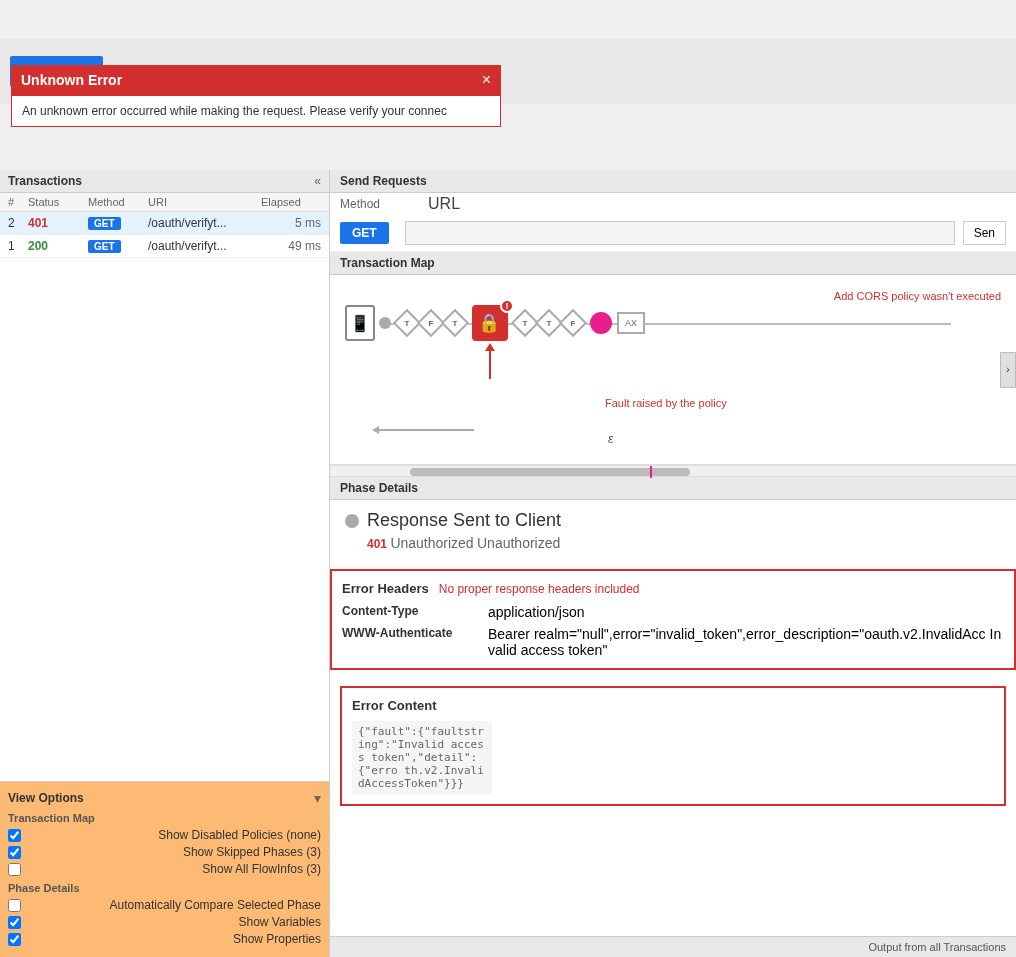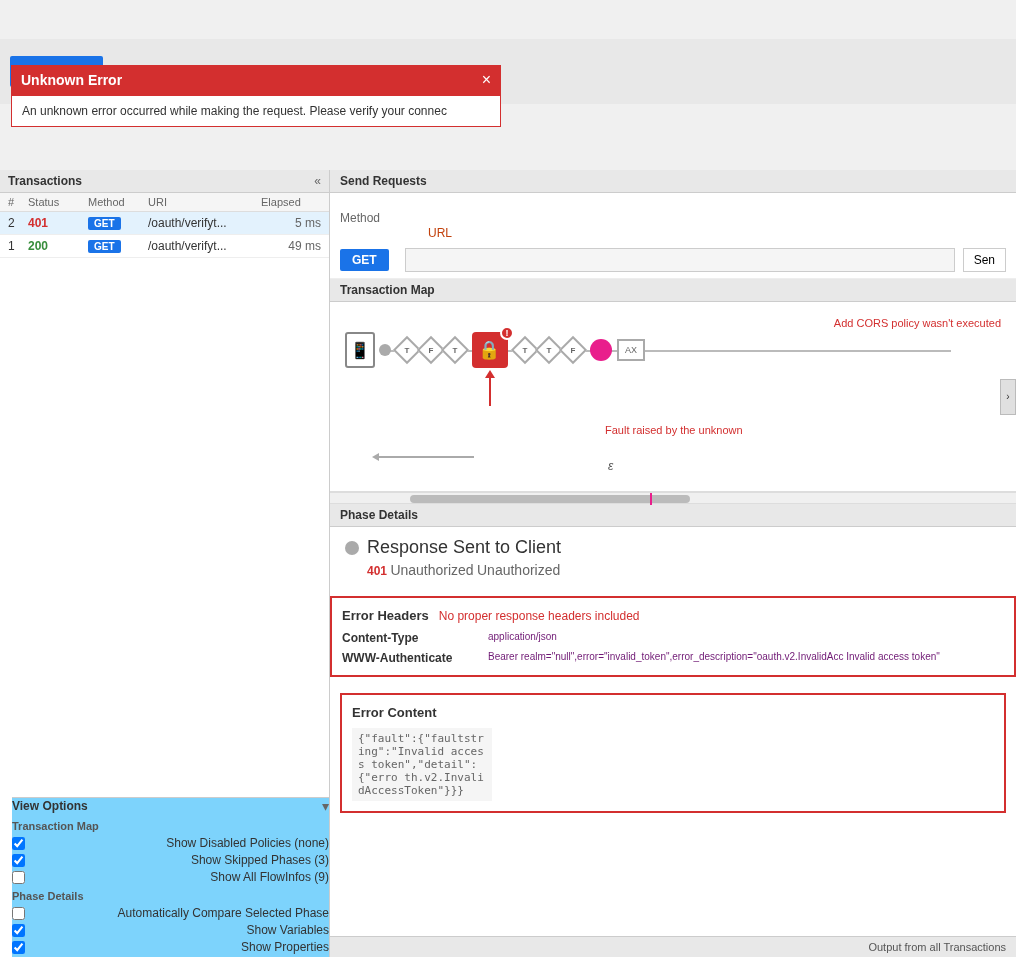--- a/index.html
+++ b/index.html
@@ -130,24 +130,23 @@
       display: inline-block;
     }
     .uri-text { color: #333; overflow: hidden; text-overflow: ellipsis; white-space: nowrap; }
     .elapsed-text { color: #666; text-align: right; }
 
     
     .left-panel-spacer { flex: 1; }
 
     
     .view-options {
-      padding: 0;
+      padding: 8px;
       border-top: 1px solid #ccc;
-      background: #7dd3fc;
-      margin-left: 12px;
+      background: #fdba74;
     }
     .view-options-header {
       display: flex;
       justify-content: space-between;
       align-items: center;
       margin-bottom: 6px;
     }
     .view-options-title { font-weight: bold; font-size: 12px; }
     .view-options-toggle { cursor: pointer; font-size: 14px; color: #666; }
     .section-label { font-size: 11px; color: #555; font-weight: bold; margin: 6px 0 4px 0; }
@@ -291,21 +290,21 @@
       padding: 10px;
       background: white;
     }
     .error-details-grid {
       display: grid;
       grid-template-columns: 140px 1fr;
       gap: 6px;
       align-items: start;
     }
     .error-key { font-weight: bold; font-size: 12px; color: #333; }
-    .error-val { font-size: 10px; color: #701a75; word-break: break-all; }
+    .error-val { font-size: 14px; color: #000000; word-break: break-all; }
     .error-note { color: #d32f2f; font-size: 12px; margin-left: 10px; }
     .error-headers-row {
       display: flex;
       align-items: center;
       margin-bottom: 8px;
     }
     .error-headers-label { font-weight: bold; font-size: 13px; color: #333; }
 
     .error-content-section {
       margin: 8px 10px 0 10px;
@@ -400,21 +399,21 @@
       <div class="checkbox-row">
         <input type="checkbox" id="cb1" checked="" style="">
         <label for="cb1">Show Disabled Policies (none)</label>
       </div>
       <div class="checkbox-row">
         <input type="checkbox" id="cb2" checked="" style="">
         <label for="cb2">Show Skipped Phases (3)</label>
       </div>
       <div class="checkbox-row">
         <input type="checkbox" id="cb3" style="">
-        <label for="cb3">Show All FlowInfos (9)</label>
+        <label for="cb3">Show All FlowInfos (3)</label>
       </div>
       <div class="section-label">Phase Details</div>
       <div class="checkbox-row">
         <input type="checkbox" id="cb4" style="">
         <label for="cb4">Automatically Compare Selected Phase</label>
       </div>
       <div class="checkbox-row">
         <input type="checkbox" id="cb5" checked="" style="">
         <label for="cb5">Show Variables</label>
       </div>
@@ -423,21 +422,21 @@
         <label for="cb6">Show Properties</label>
       </div>
     </div>
   </div>
 
   <div class="right-panel">
 
     <div class="send-requests-header">Send Requests</div>
     <div class="method-row-labels">
       <span style="font-size:12px;color:#666;margin-right:48px;">Method</span>
-      <span style="font-size:12px;color:#c2410c;margin-top:31px;">URL</span>
+      <span style="font-size:16px;color:#404040;">URL</span>
     </div>
     <div class="send-requests-row">
       <button class="get-btn">GET</button>
       <input class="url-input" type="text" value="" style="">
       <button class="send-btn">Sen</button>
     </div>
 
     <div class="transaction-map-header">Transaction Map</div>
     <div class="transaction-map-area">
 
@@ -479,21 +478,21 @@
             <span style="transform:rotate(-45deg);font-size:8px;font-weight:bold;color:#666;">F</span>
           </div>
 
         <div style="position:relative;z-index:1;width:22px;height:22px;border-radius:50%;background:#e91e8c;margin:0 5px;"></div>
 
         <div style="position:relative;z-index:1;width:28px;height:22px;border:2px solid #aaa;display:flex;align-items:center;justify-content:center;font-size:9px;color:#666;background:white;">AX</div>
 
         <div style="position:absolute;right:5px;top:-15px;font-size:11px;color:#d32f2f;">Add CORS policy wasn't executed</div>
       </div>
 
-      <div style="position:absolute;bottom:55px;left:275px;font-size:11px;color:#d32f2f;white-space:nowrap;">Fault raised by the unknown</div>
+      <div style="position:absolute;bottom:55px;left:275px;font-size:11px;color:#d32f2f;white-space:nowrap;">Fault raised by the policy</div>
 
       <div style="position:absolute;bottom:30px;left:42px;display:flex;align-items:center;">
         <div style="width:0;height:0;border-top:4px solid transparent;border-bottom:4px solid transparent;border-right:7px solid #aaa;"></div>
         <div style="height:2px;width:95px;background:#aaa;"></div>
       </div>
 
       <div style="position:absolute;bottom:18px;left:278px;font-size:12px;color:#555;font-style:italic;">ε</div>
 
       <div style="position:absolute;right:0;top:50%;transform:translateY(-50%);width:16px;height:36px;background:#e0e0e0;border:1px solid #bbb;display:flex;align-items:center;justify-content:center;cursor:pointer;font-size:10px;">›</div>
     </div>

